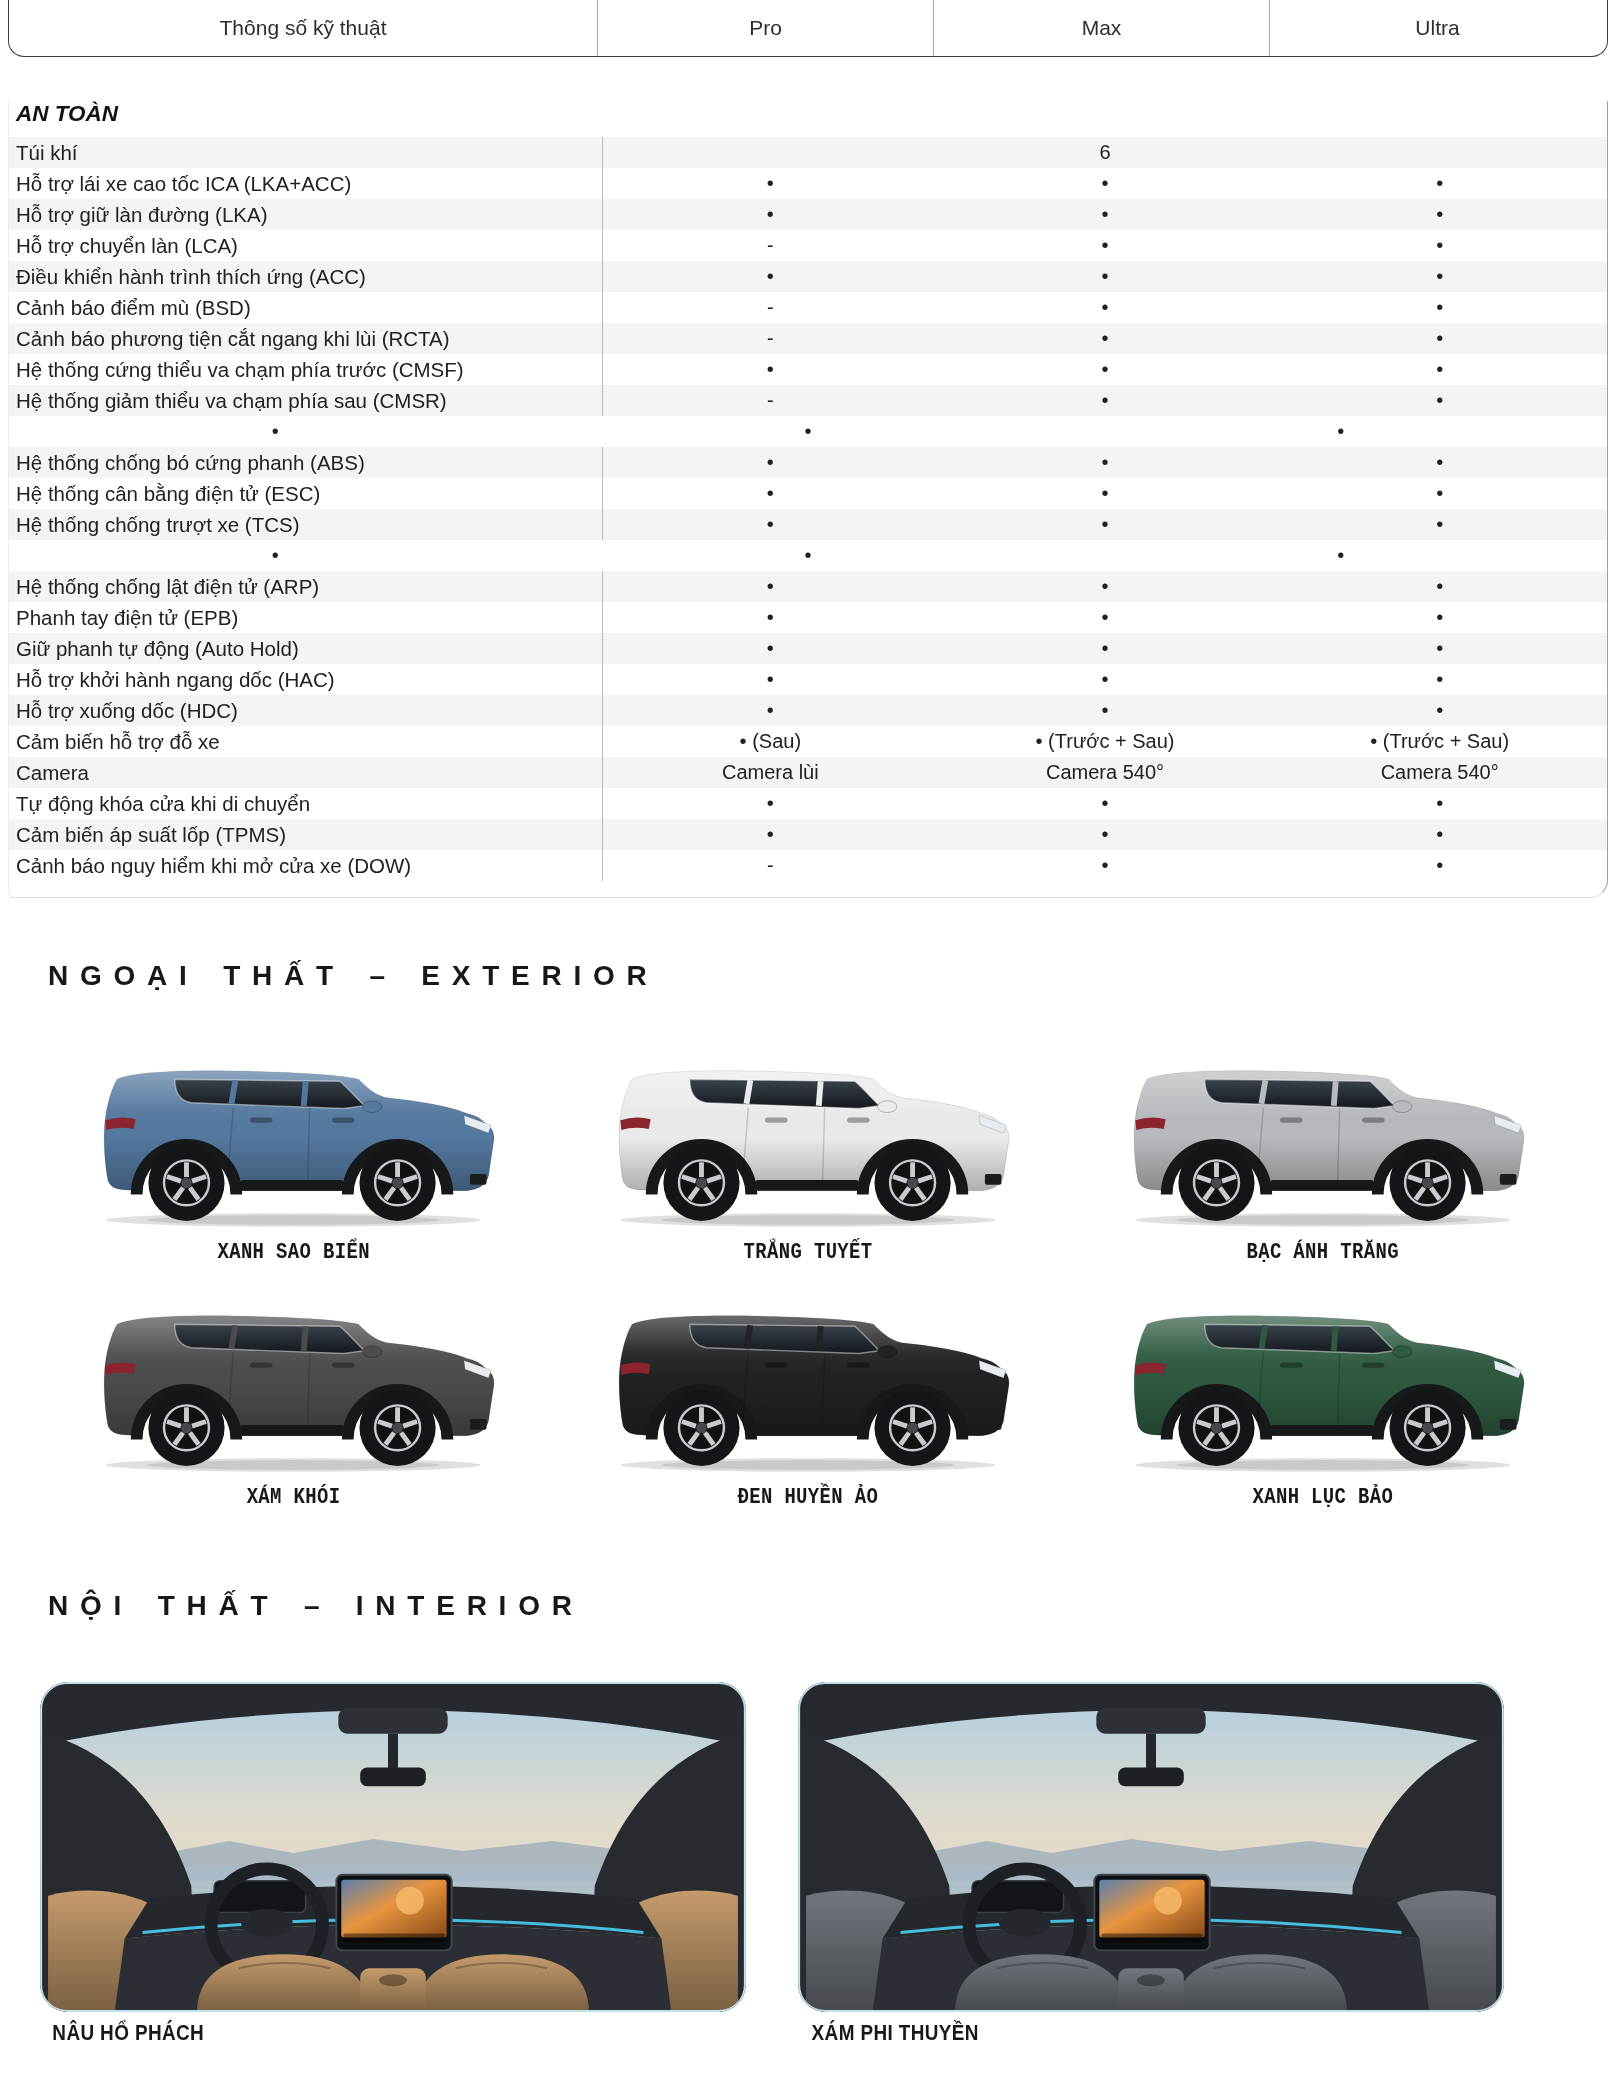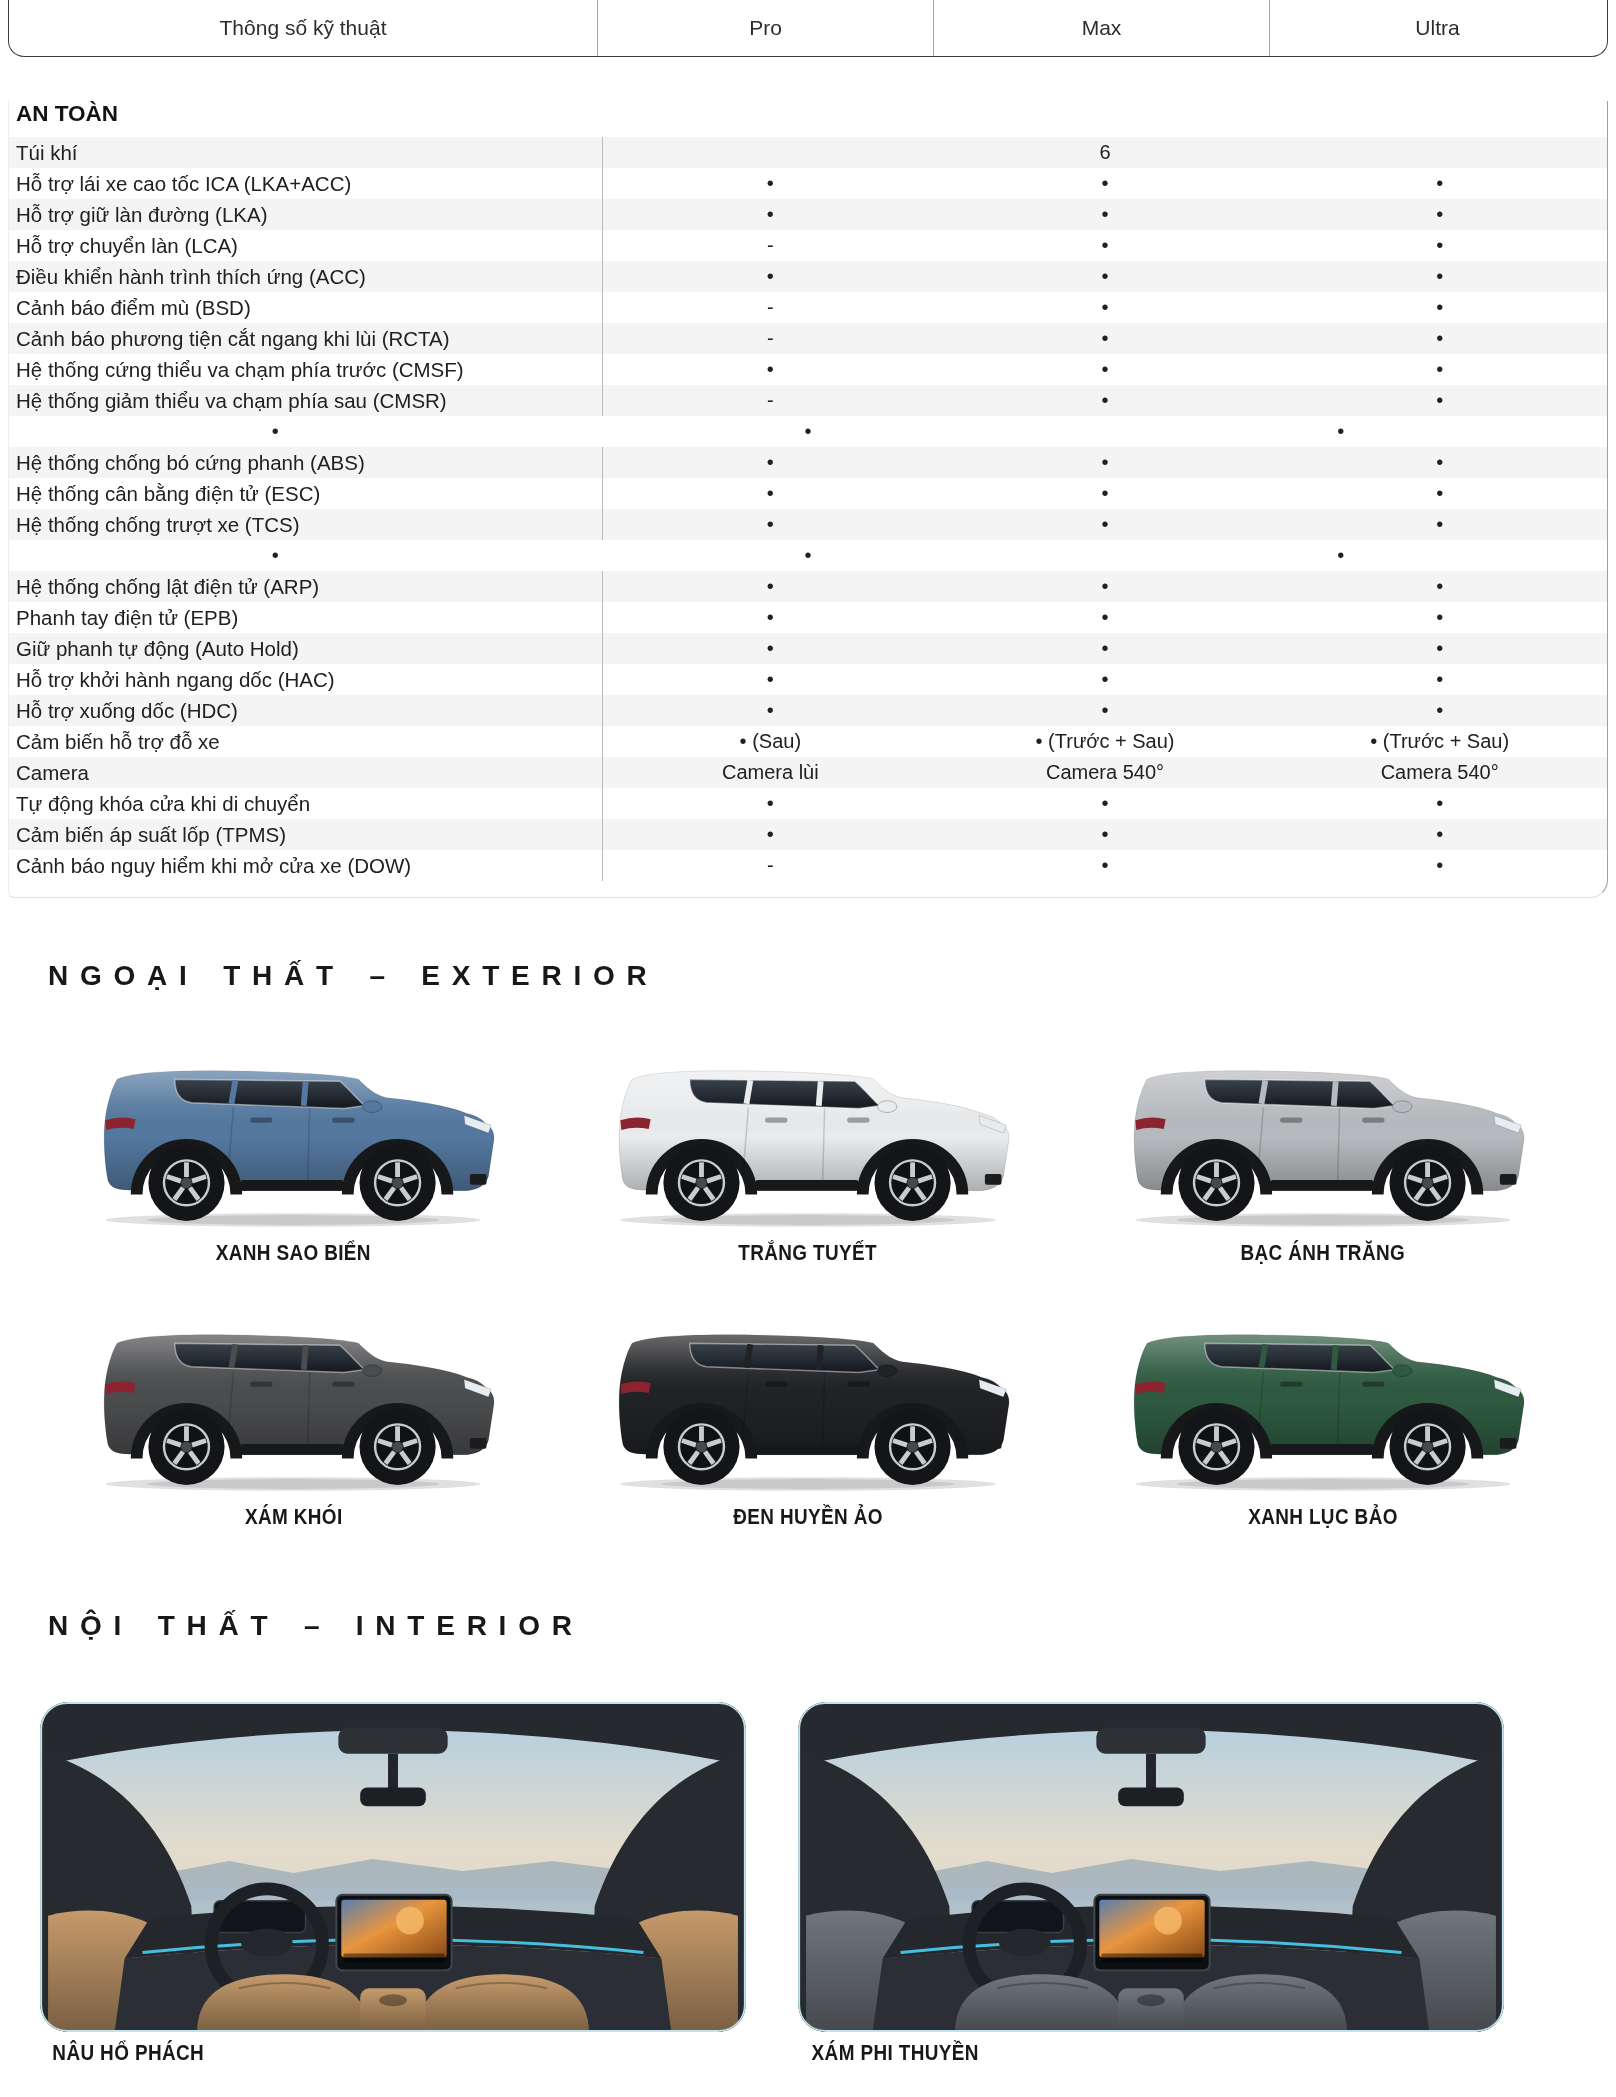--- a/index.html
+++ b/index.html
@@ -16,38 +16,38 @@
     border-bottom-left-radius:16px;border-bottom-right-radius:16px;
   }
   .h-cell{display:flex;align-items:center;justify-content:center;font-size:21px;color:#2b2e31;}
   .h-label{flex:0 0 588px;text-align:center;}
   .h-col{flex:0 0 335px;border-left:1px solid #a5a9ae;}
   .spec-wrap{
     margin:0 8px;padding-bottom:16px;
     border-right:1.5px solid #9aa0a6;border-left:1px solid #eceef0;border-bottom:1px solid #dde0e3;
     border-bottom-right-radius:18px;border-bottom-left-radius:6px;
   }
-  .section-title{font-weight:bold;font-size:22.5px;margin:44px 0 10px;padding-left:7px;color:#121315;}
+  .section-title{font-weight:bold;font-size:22.5px;margin:44px 0 10px;padding-left:7px;color:#121315;font-style:italic;}
   .spec-row{display:flex;height:31px;align-items:stretch;font-size:20.5px;}
   .spec-row:nth-child(odd){background:#f4f4f5;}
   .spec-label{flex:0 0 586px;padding-left:7px;border-right:1px solid #b7bbbf;display:flex;align-items:center;white-space:nowrap;}
   .spec-values{flex:1;display:flex;}
   .spec-val{flex:1 1 0;display:flex;align-items:center;justify-content:center;font-size:20px;}
   .spec-span{flex:1;display:flex;align-items:center;justify-content:center;font-size:20px;}
 
   
   .big-heading{
     font-size:28px;font-weight:bold;letter-spacing:.42em;word-spacing:.18em;
     margin:0;padding-left:48px;color:#17181a;white-space:nowrap;
   }
   .heading-exterior{margin-top:62px;}
   .heading-interior{margin-top:80px;}
 
   
-  .car-grid{display:grid;grid-template-columns:repeat(3,1fr);padding:0 36px;margin-top:44px;row-gap:34px;}
+  .car-grid{display:grid;grid-template-columns:repeat(3,1fr);padding:0 36px;margin-top:44px;row-gap:16px;font-family:Liberation Mono, monospace;}
   .car-cell{margin:0;display:flex;flex-direction:column;align-items:center;}
   .car{width:430px;height:196px;display:block;}
   .color-label{margin-top:8px;font-weight:bold;font-size:22px;transform:scaleX(.86);letter-spacing:.02em;color:#17181a;}
 
   
   .interior-grid{display:flex;gap:52px;padding-left:40px;margin-top:60px;}
   .interior-cell{margin:0;display:flex;flex-direction:column;align-items:flex-start;}
   .interior{width:706px;height:330px;display:block;border-radius:28px;}
 </style>
 </head>

